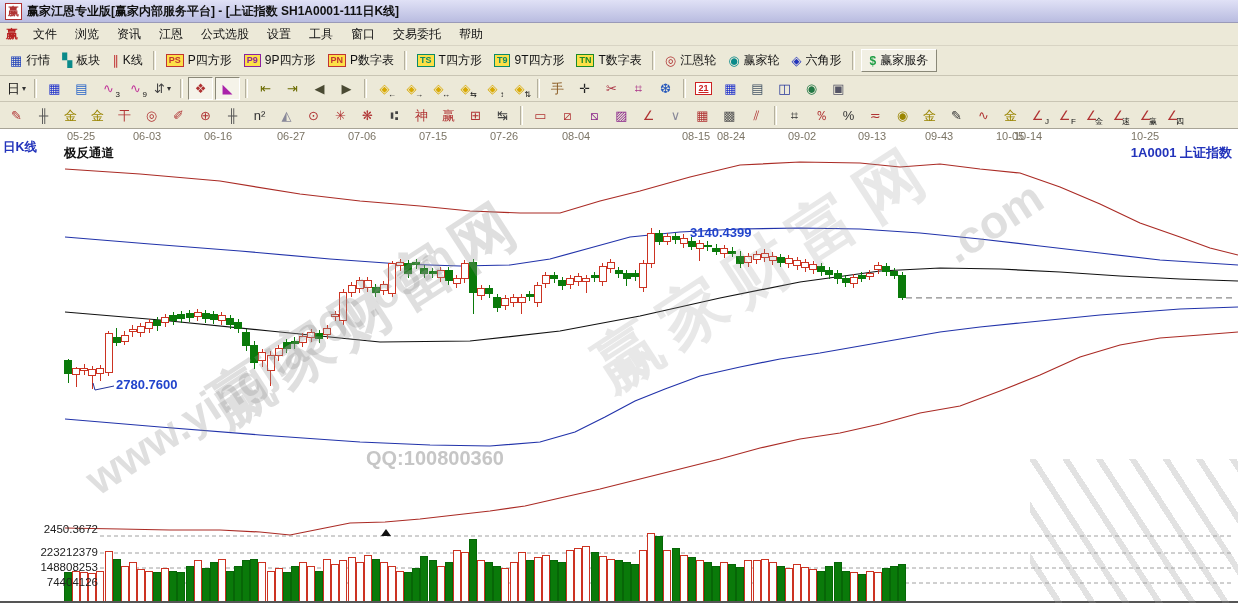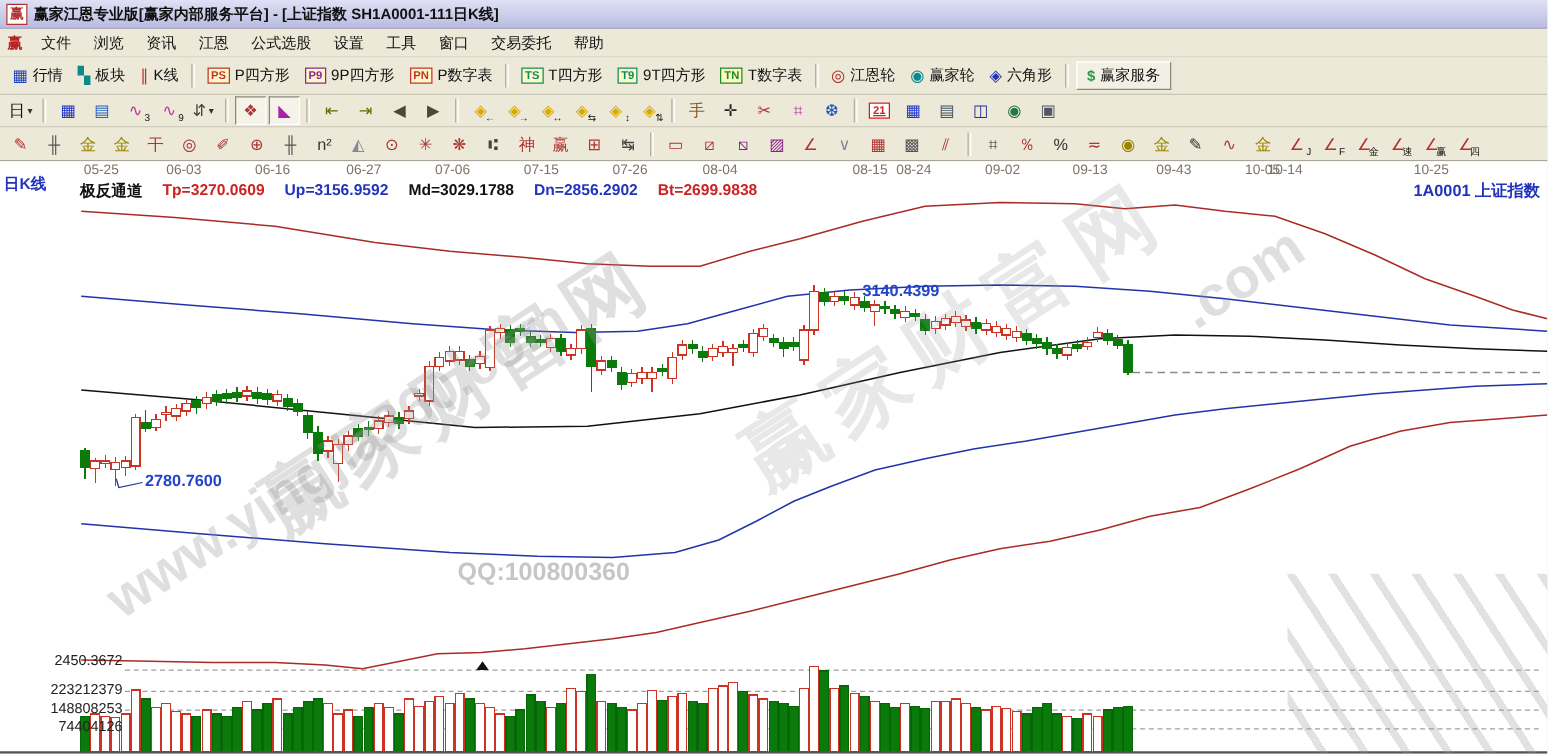--- a/index.html
+++ b/index.html
@@ -14,21 +14,21 @@
   .menubar{height:22px;display:flex;align-items:center;border-bottom:1px solid #d8d4c4;padding-left:4px;}
   .menuicon{color:#b82222;font-weight:bold;margin:0 6px 0 2px;}
   .menu-item{padding:2px 9px;cursor:default;}
   
   .tb{display:flex;align-items:center;background:#ece9d8;}
   .tb1{height:29px;border-bottom:1px solid #c9c5b4;padding:0 4px;}
   .tb2{height:25px;border-bottom:1px solid #c9c5b4;padding:0 3px;}
   .tb3{height:26px;border-bottom:1px solid #a8a497;padding:0 3px;}
   .tb-item{display:flex;align-items:center;gap:4px;padding:2px 6px;white-space:nowrap;}
   .tb-glyph{font-size:13px;line-height:13px;}
-  .tb-glyph.boxed{font-size:9px;font-weight:bold;border:1px solid currentColor;padding:1px 2px;line-height:9px;background:#fef9c3;}
+  .tb-glyph.boxed{font-size:9px;font-weight:bold;border:1px solid currentColor;padding:1px 2px;line-height:9px;background:#fde047;}
   .sep{width:1px;height:19px;border-left:1px solid #b4b09e;border-right:1px solid #ffffff;margin:0 4px;}
   .btn{position:relative;min-width:23px;height:21px;display:flex;align-items:center;justify-content:center;
     margin:0 1px;font-size:13px;line-height:13px;border:1px solid transparent;}
   .btn.pressed{border-color:#8a8878 #fff #fff #8a8878;background:#f5f3e9;}
   .btn .sub{position:absolute;right:0;bottom:0;font-size:8px;line-height:8px;color:inherit;}
   .btn .drop{font-size:8px;margin-left:2px;color:#333;}
   .btn .boxedg{font-size:9px;font-weight:bold;border:1px solid currentColor;padding:1px 2px;line-height:9px;background:#fff;}
   .svc-btn{display:flex;align-items:center;gap:4px;padding:2px 8px;border:1px solid;border-color:#fff #8a8878 #8a8878 #fff;
     background:#f2f0e4;margin-left:2px;}
   
@@ -720,27 +720,20 @@
         <span class="date" style="left: 996px;">10-05</span>
         <span class="date" style="left: 1014px; text-align: right;">10-14</span>
         <span class="date" style="left: 1131px;">10-25</span>
       </div>
 
     <div class="lbl period">日K线</div>
     <div class="lbl symbol">1A0001  上证指数</div>
 
     <div class="lbl ind">
       <span>极反通道</span>
-      <span id="ind-values" style="display: flex; gap: 16px;">
-          <span style="color: rgb(204, 34, 34);">Tp=3270.0609</span>
-          <span style="color: rgb(34, 51, 187);">Up=3156.9592</span>
-          <span style="color: rgb(17, 17, 17);">Md=3029.1788</span>
-          <span style="color: rgb(34, 51, 187);">Dn=2856.2902</span>
-          <span style="color: rgb(204, 34, 34);">Bt=2699.9838</span>
-        </span>
     </div>
 
     <div class="lbl hi">3140.4399</div>
     <div class="lbl lo">2780.7600</div>
 
     <div class="lbl pscale">2450.3672</div>
     <div class="lbl vscale" style="top:417px">223212379</div>
     <div class="lbl vscale" style="top:432px">148808253</div>
     <div class="lbl vscale" style="top:447px">74404126</div>
 

